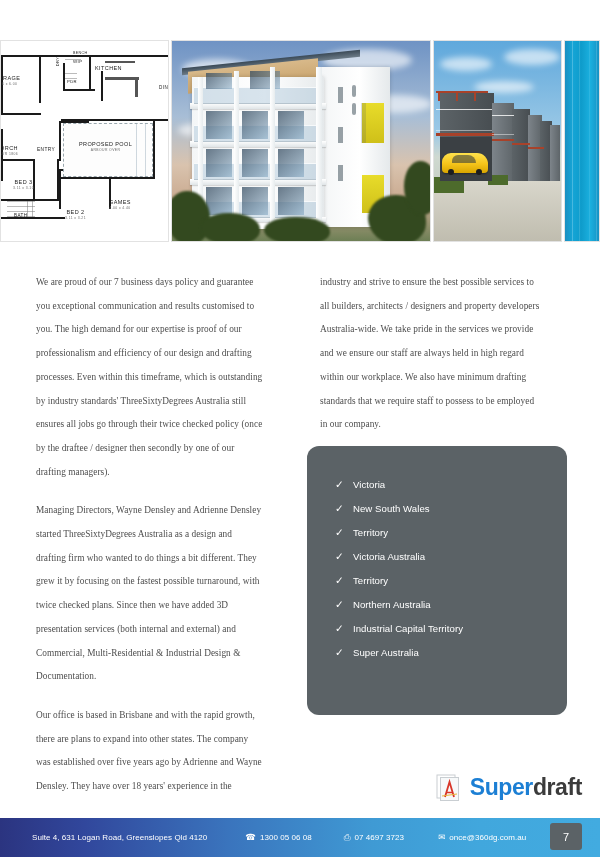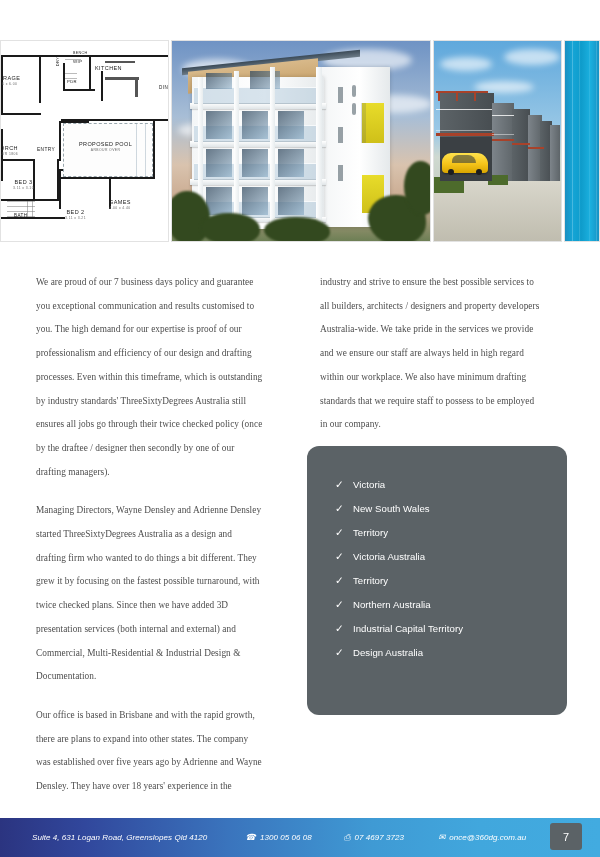--- a/index.html
+++ b/index.html
@@ -291,21 +291,20 @@
   
   .footer {
     position: absolute;
     left: 0;
     top: 818px;
     width: 600px;
     height: 39px;
     background: linear-gradient(to right, #2b3480 0%, #31479c 14%, #3a74bd 38%, #3f9ad4 62%, #41a7dd 80%, #42abe0 100%);
     display: flex;
     align-items: center;
-    font-style: italic;
   }
   .footer-item {
     display: flex;
     align-items: center;
     color: #ffffff;
     font-size: 8px;
     letter-spacing: .05px;
     white-space: nowrap;
   }
   .f-address { margin-left: 32px; }
@@ -544,25 +543,39 @@
       <li>
         <span class="tick">✓</span>
         <span>Northern Australia</span>
       </li>
       <li>
         <span class="tick">✓</span>
         <span>Industrial Capital Territory</span>
       </li>
       <li>
         <span class="tick">✓</span>
-        <span>Design Australia</span>
+        <span>Super Australia</span>
       </li>
     </ul>
   </div>
 
+  <div class="logo">
+    <span class="logo-mark">
+      <svg width="30" height="30" viewBox="0 0 30 30">
+        <rect x="3" y="3" width="18" height="23" fill="#ffffff" stroke="#c9ced2" stroke-width="1"></rect>
+        <rect x="6.5" y="5.5" width="18" height="23" fill="#f7f9fa" stroke="#c9ced2" stroke-width="1"></rect>
+        <path d="M11 25 L15.5 10 L20 25" fill="none" stroke="#d8372a" stroke-width="1.8"></path>
+        <path d="M12.5 20.5 L18.5 20.5" stroke="#d8372a" stroke-width="1.5"></path>
+        <path d="M8 24 L23 22" stroke="#e8b33a" stroke-width="1.2"></path>
+      </svg>
+    </span>
+    <span class="logo-word">
+      <span class="s1">Super</span><span class="s2">draft</span>
+    </span>
+  </div>
 
   <div class="footer">
     <div class="footer-item f-address">
       <span>Suite 4, 631 Logan Road, Greenslopes Qld 4120</span>
     </div>
     <div class="footer-item f-phone">
       <span class="footer-icon">☎</span>
       <span>1300 05 06 08</span>
     </div>
     <div class="footer-item f-fax">

